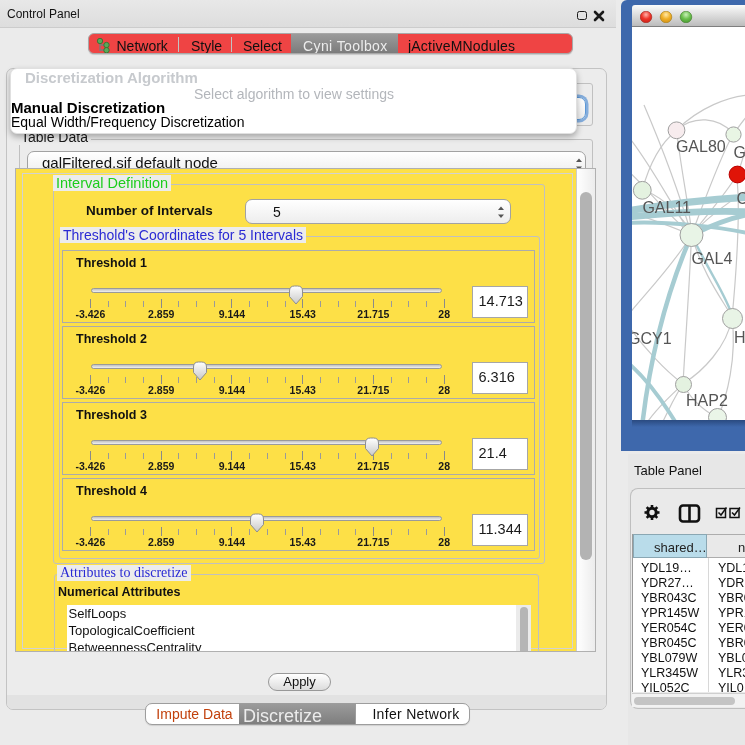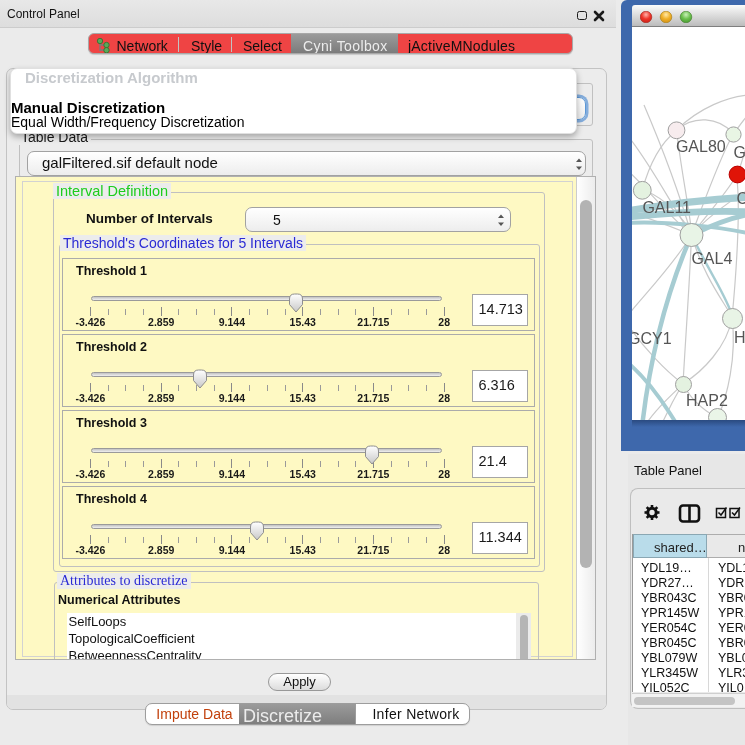--- a/index.html
+++ b/index.html
@@ -53,21 +53,21 @@
 
 <div class="groupbox" style="left:19px;top:139px;width:574px;height:39px;"></div>
 <div class="gtitle" style="left:18px;top:128.9px;color:#1a1a1a;">Table Data</div>
 <div class="cbox" style="left:27px;top:151px;width:559px;height:25px;">
   <div class="abs" style="left:14px;top:1.6px;font-size:15px;color:#111;">galFiltered.sif default node</div>
   <svg class="abs" style="left:546px;top:5px;" width="10" height="15" viewBox="0 0 10 15">
       <path d="M2 5 L5 1.5 L8 5 Z M2 9.5 L5 13 L8 9.5 Z" fill="#555"></path>
     </svg>
 </div>
 
-<div class="abs" style="left:15px;top:176px;width:581px;height:483.5px;border:1px solid #b0b0b0;background:#fef9c3;overflow:hidden;">
+<div class="abs" style="left:15px;top:168px;width:581px;height:483.5px;border:1px solid #b0b0b0;background:#fde047;overflow:hidden;">
  <div style="position:absolute;left:5.5px;top:3.5px;width:551px;height:476px;border:1px solid #d2d2d2;"></div>
  <div style="position:relative;left:-15px;top:-184px;width:596px;height:669px;">
 
   <div class="groupbox" style="left:51.5px;top:199px;width:492px;height:380px;"></div>
   <div class="gtitle" style="left:52px;top:190.2px;color:#1dcd1d;font-size:14.5px;">Interval Definition</div>
 
   <div class="abs" style="left:85px;top:217.5px;font-size:13.5px;font-weight:bold;color:#111;">Number of Intervals</div>
   <div class="cbox" style="left:244px;top:214px;width:266px;height:25px;">
     <div class="abs" style="left:27px;top:3.8px;font-size:14px;color:#111;">5</div>
     <svg class="abs" style="left:250px;top:5px;" width="10" height="15" viewBox="0 0 10 15">
@@ -274,20 +274,21 @@
 <div class="abs" style="left:145px;top:702.5px;width:325px;height:22px;background:#ffffff;border:1px solid #9d9d9d;border-radius:7px;box-shadow:0 1px 1px rgba(0,0,0,0.12);overflow:hidden;">
   <div class="abs" style="left:93px;top:0;width:116px;height:22px;background:linear-gradient(#9b9b9b,#7b7b7b);"></div>
   <div class="abs" style="left:209px;top:0;width:1px;height:22px;background:#9d9d9d;"></div>
   <div class="abs" style="left:0;top:2.5px;width:97px;text-align:center;font-size:14px;color:#c2410c;">Impute Data</div>
   <div class="abs" style="left:97px;top:2.5px;width:116px;text-align:left;font-size:18px;color:#ececec;">Discretize Data</div>
   <div class="abs" style="left:212px;top:2.5px;width:116px;text-align:center;font-size:14px;letter-spacing:0.3px;color:#111;">Infer Network</div>
 </div>
 
 <div class="abs" style="left:10px;top:68px;width:567px;height:66px;background:#ffffff;border:1px solid #e0e0e0;border-radius:7px;box-shadow:0 3px 6px rgba(0,0,0,0.3);">
   <div class="abs" style="left:14px;top:-0.5px;font-size:15px;font-weight:bold;color:#c7cace;">Discretization Algorithm</div>
+  <div class="abs" style="left:183px;top:17px;font-size:14px;color:#b3b6bb;">Select algorithm to view settings</div>
   <div class="abs" style="left:0px;top:31.3px;font-size:15px;line-height:15px;font-weight:bold;color:#000;">Manual Discretization</div>
   <div class="abs" style="left:0px;top:46.4px;font-size:14px;line-height:14px;color:#000;">Equal Width/Frequency Discretization</div>
 </div>
 
 <div class="abs" style="left:620.5px;top:0;width:124.5px;height:451px;background:#3e68ac;border-radius:6px 0 0 0;"></div>
 <div class="abs" style="left:631.5px;top:420px;width:113.5px;height:7px;background:linear-gradient(#2a4a80,#3e68ac);"></div>
 <div class="abs" style="left:631.5px;top:5px;width:113.5px;height:22px;background:linear-gradient(#fbfbfb,#bcbcbc);border-bottom:1px solid #7f7f7f;border-radius:3px 0 0 0;">
   <svg class="abs" style="left:8.5px;top:6.2px;" width="72" height="12" viewBox="0 0 72 12">
     <defs>
       <radialGradient id="rg" cx="0.5" cy="0.3" r="0.75">

